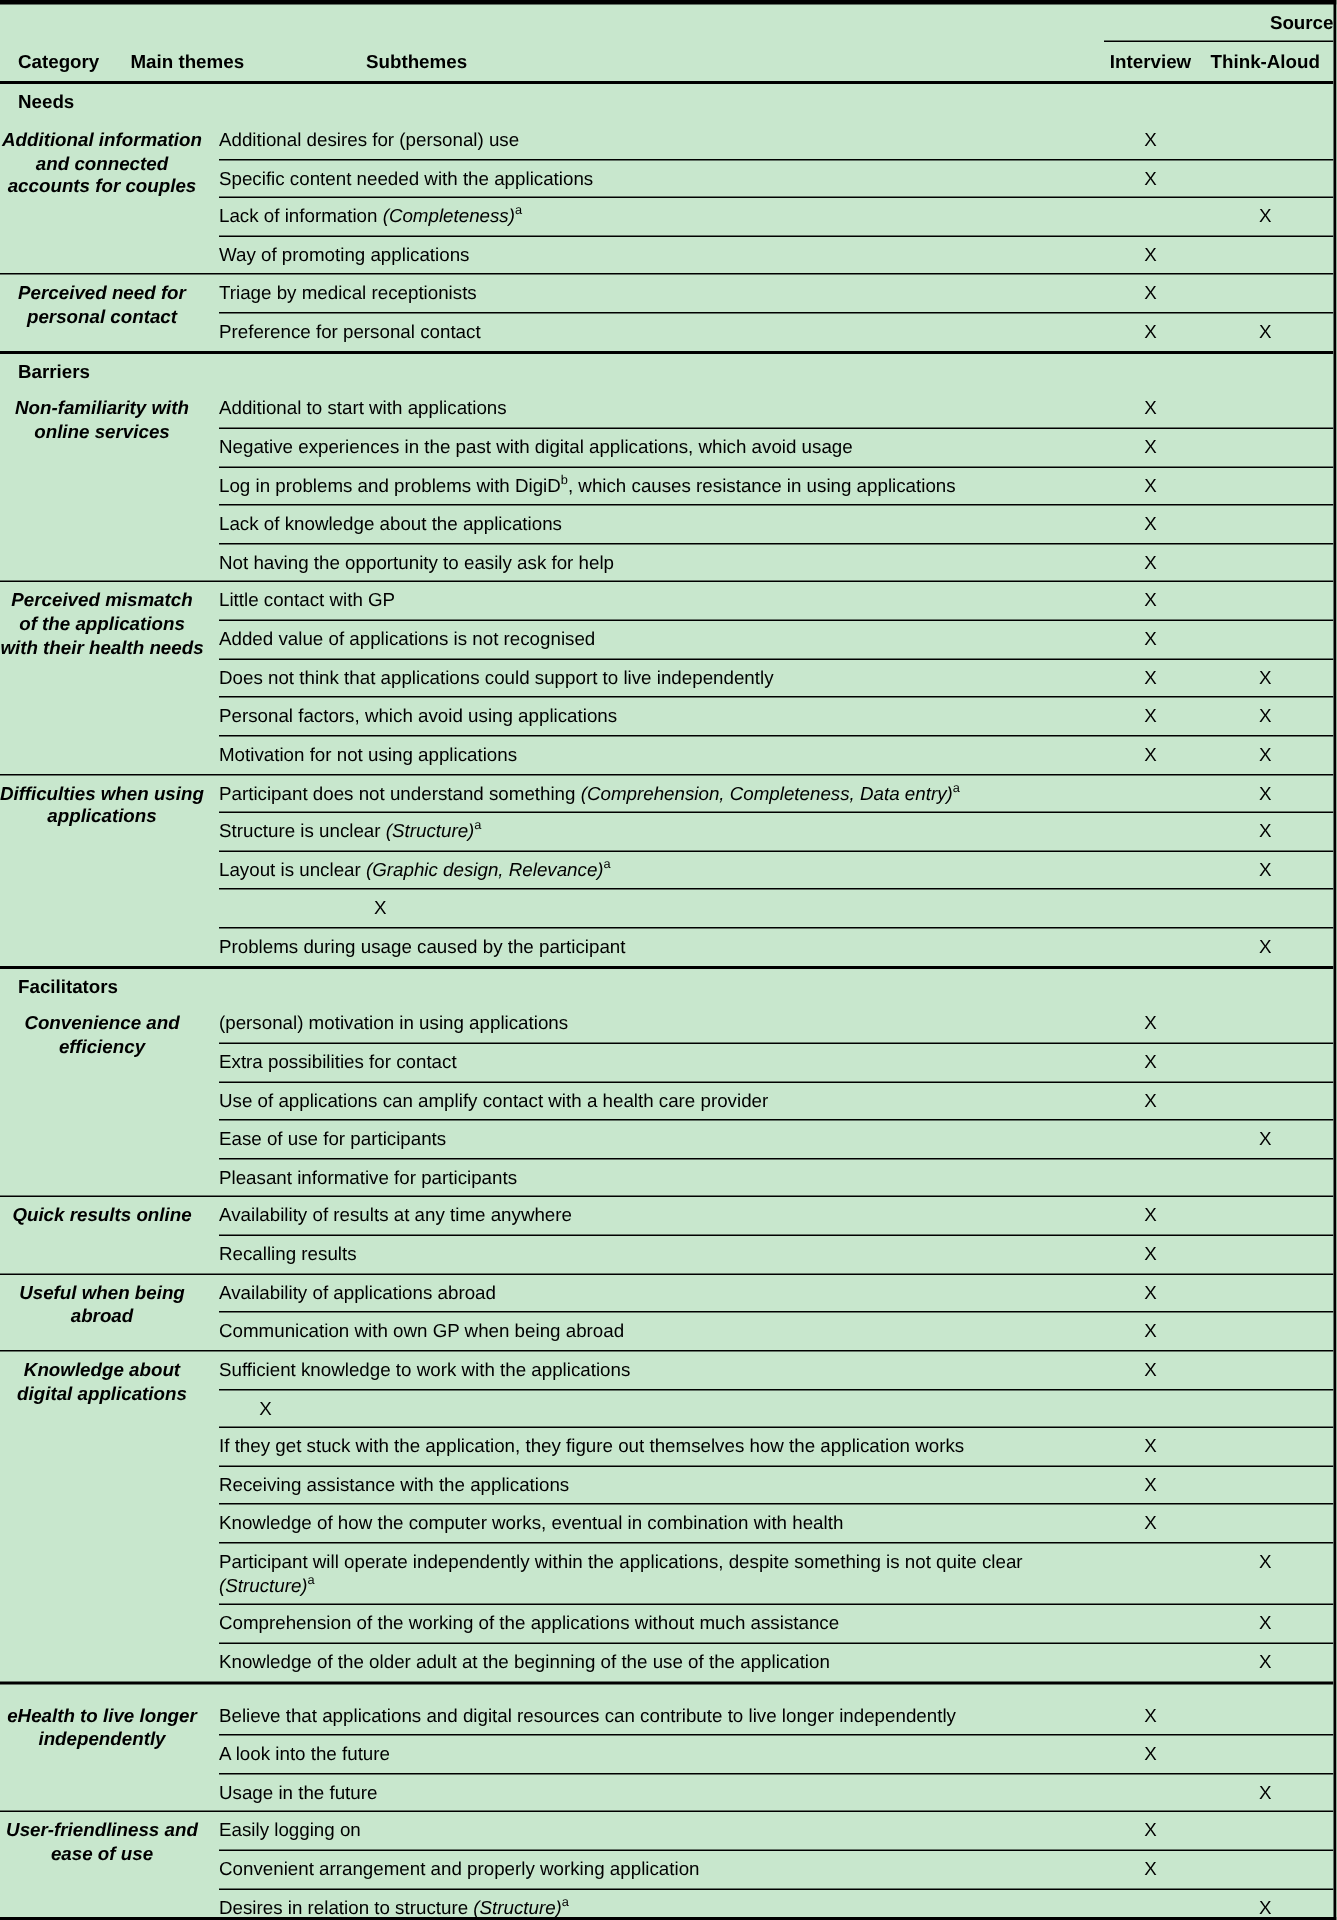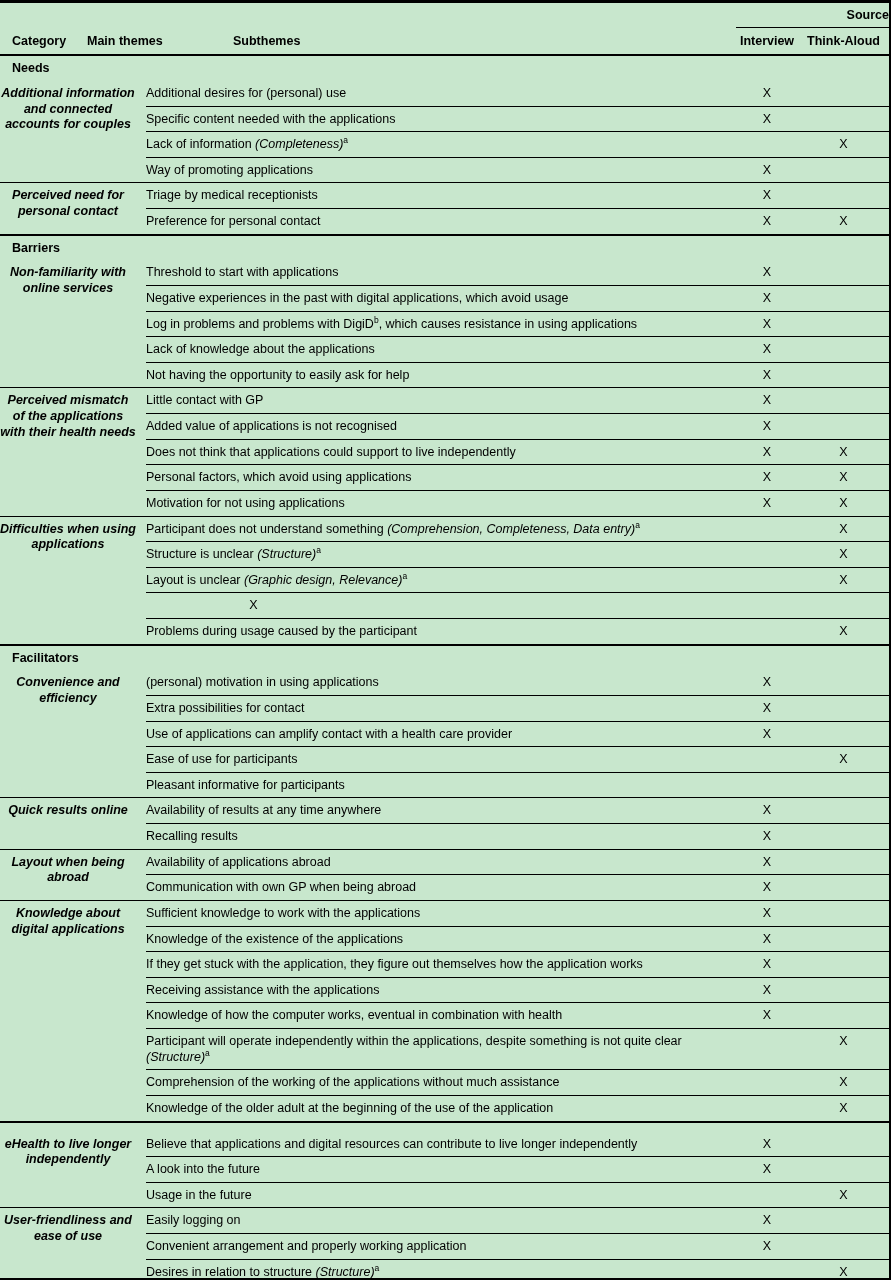--- a/index.html
+++ b/index.html
@@ -19,21 +19,21 @@
     overflow: hidden;
   }
   .source-row { display: flex; justify-content: flex-end; }
   .source-group {
     width: 153px; text-align: right; font-weight: 700;
     padding: 5px 0 3px; border-bottom: 1px solid #000;
   }
   .header-row { display: flex; font-weight: 700; border-bottom: 2px solid #000; padding: 6px 0 5px; }
   .col-cat   { width: 87px;  padding-left: 12px; }
   .col-theme { width: 146px; }
-  .col-sub   { flex: 1; padding-right: 8px; }
+  .col-sub   { flex: 1; padding-right: 8px; margin-left: 11px; }
   .col-int   { width: 62px; text-align: center; }
   .col-ta    { width: 91px; text-align: center; }
 
   .category-block { display: flex; flex-direction: column; }
   .category-block + .category-block { border-top: 2px solid #000; }
   .cat-cell { width: 87px; padding: 5px 4px 4px 12px; font-weight: 700; }
   .themes { flex: 1; display: flex; flex-direction: column; }
   .theme-block { display: flex; }
   .theme-block + .theme-block { border-top: 1px solid #000; }
   .theme-cell { width: 146px; padding: 5px 10px 4px 0; font-weight: 700; font-style: italic; text-align: center; }
@@ -110,21 +110,21 @@
           </div>
         </div>
       </div>
       <div class="category-block">
         <div class="cat-cell">Barriers</div>
         <div class="themes">
           <div class="theme-block">
             <div class="theme-cell">Non-familiarity with online services</div>
             <div class="subs">
               <div class="sub-row">
-                <div class="sub-cell">Threshold to start with applications</div>
+                <div class="sub-cell">Additional to start with applications</div>
                 <div class="mark-int">X</div>
                 <div class="mark-ta"></div>
               </div>
               <div class="sub-row">
                 <div class="sub-cell">Negative experiences in the past with digital applications, which avoid usage</div>
                 <div class="mark-int">X</div>
                 <div class="mark-ta"></div>
               </div>
               <div class="sub-row">
                 <div class="sub-cell">Log in problems and problems with DigiD<sup>b</sup>, which causes resistance in using applications</div>
@@ -246,21 +246,21 @@
                 <div class="mark-ta"></div>
               </div>
               <div class="sub-row">
                 <div class="sub-cell">Recalling results</div>
                 <div class="mark-int">X</div>
                 <div class="mark-ta"></div>
               </div>
             </div>
           </div>
           <div class="theme-block">
-            <div class="theme-cell">Layout when being abroad</div>
+            <div class="theme-cell">Useful when being abroad</div>
             <div class="subs">
               <div class="sub-row">
                 <div class="sub-cell">Availability of applications abroad</div>
                 <div class="mark-int">X</div>
                 <div class="mark-ta"></div>
               </div>
               <div class="sub-row">
                 <div class="sub-cell">Communication with own GP when being abroad</div>
                 <div class="mark-int">X</div>
                 <div class="mark-ta"></div>
@@ -269,21 +269,20 @@
           </div>
           <div class="theme-block">
             <div class="theme-cell">Knowledge about digital applications</div>
             <div class="subs">
               <div class="sub-row">
                 <div class="sub-cell">Sufficient knowledge to work with the applications</div>
                 <div class="mark-int">X</div>
                 <div class="mark-ta"></div>
               </div>
               <div class="sub-row">
-                <div class="sub-cell">Knowledge of the existence of the applications</div>
                 <div class="mark-int">X</div>
                 <div class="mark-ta"></div>
               </div>
               <div class="sub-row">
                 <div class="sub-cell">If they get stuck with the application, they figure out themselves how the application works</div>
                 <div class="mark-int">X</div>
                 <div class="mark-ta"></div>
               </div>
               <div class="sub-row">
                 <div class="sub-cell">Receiving assistance with the applications</div>

